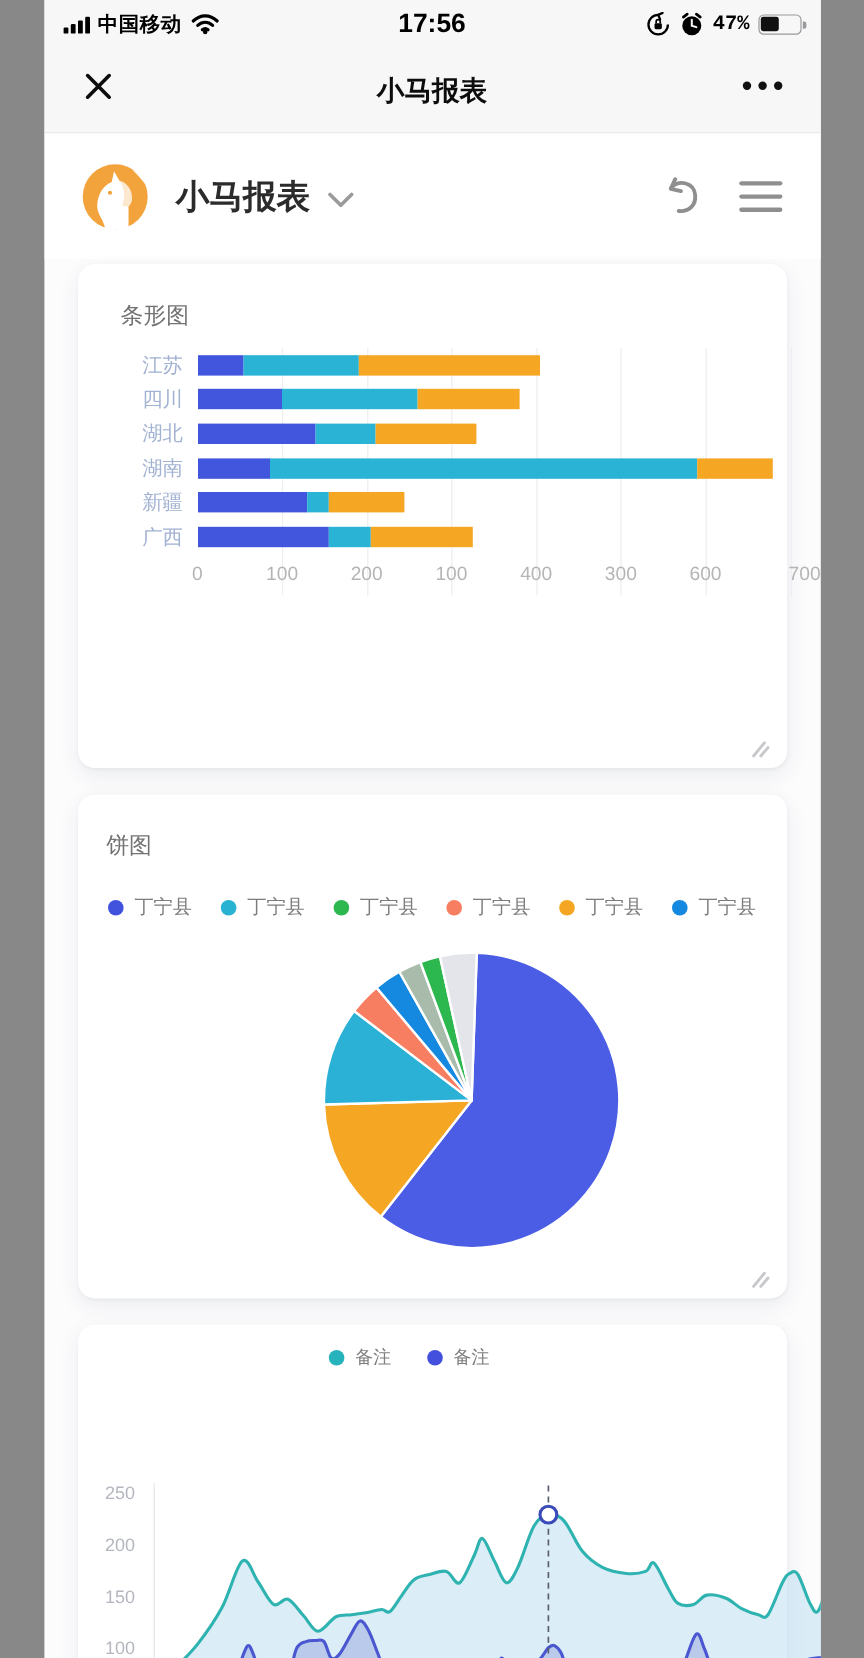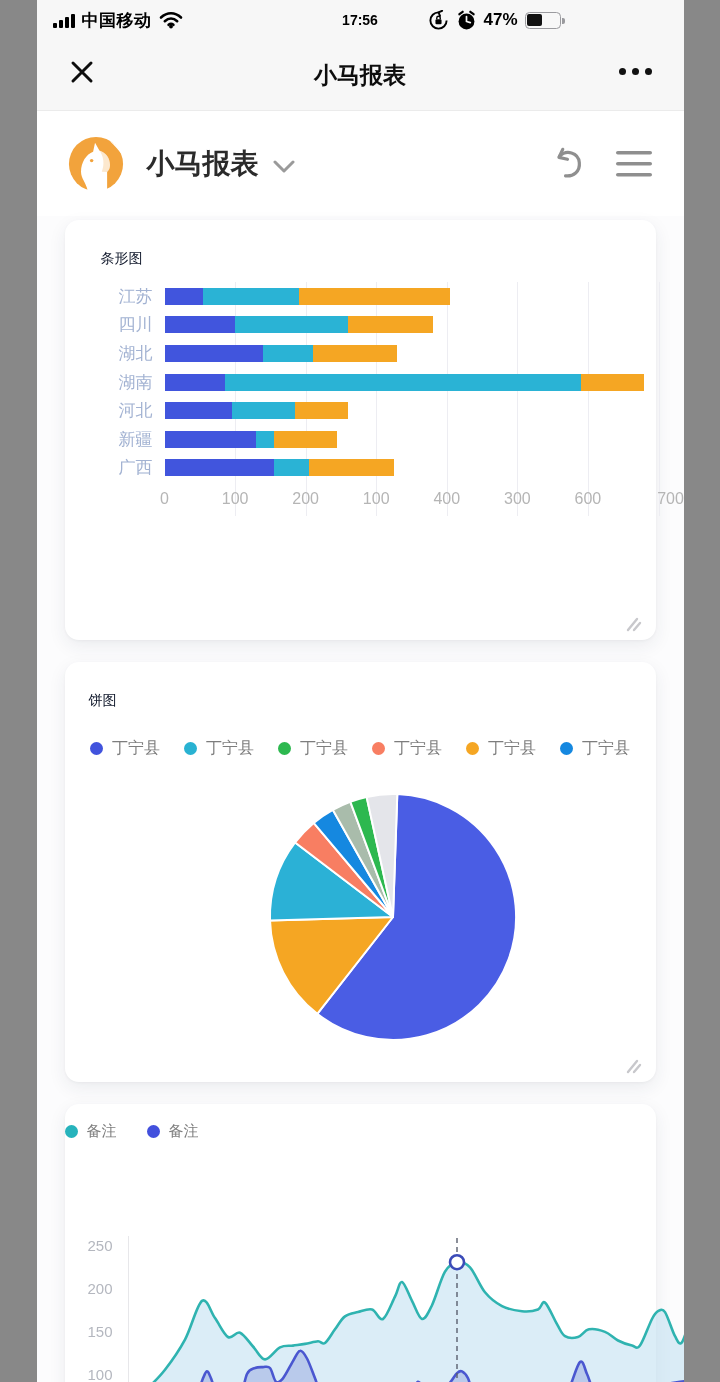--- a/index.html
+++ b/index.html
@@ -3,23 +3,23 @@
 <meta charset="utf-8">
 <style>
   html,body{margin:0;padding:0;}
   body{font-family:"Liberation Sans",sans-serif;background:#888;}
   .screen{width:647px;height:1382px;background:#fcfcfd;position:relative;overflow:hidden;margin:0 auto;}
 
   
   .status-bar{height:40px;background:#f7f7f7;display:flex;align-items:center;justify-content:space-between;padding:0 16px;color:#000;}
   .sb-left,.sb-right{display:flex;align-items:center;gap:7px;}
   .sb-left{width:240px;}
-  .sb-right{width:240px;justify-content:flex-start;}
+  .sb-right{width:240px;justify-content:flex-end;font-family:Liberation Mono, monospace;}
   .carrier{font-size:17px;font-weight:600;letter-spacing:.5px;}
-  .sb-time{font-size:14px;font-weight:700;}
+  .sb-time{font-size:22px;font-weight:700;}
   .pct{font-size:17px;font-weight:600;}
   .signal{display:flex;align-items:flex-end;gap:2px;height:15px;}
   .signal i{display:block;width:4px;background:#000;border-radius:1px;}
   .signal i:nth-child(1){height:5px}.signal i:nth-child(2){height:8px}
   .signal i:nth-child(3){height:11px}.signal i:nth-child(4){height:14px}
   .battery{position:relative;width:36px;height:17px;border:1.6px solid #9a9a9e;border-radius:4.5px;display:flex;align-items:center;padding:1.5px;box-sizing:border-box;}
   .battery .fill{height:100%;background:#111;border-radius:2px;}
   .battery:after{content:"";position:absolute;right:-5px;top:5px;width:3px;height:6px;background:#9a9a9e;border-radius:0 2px 2px 0;}
 
   
@@ -33,21 +33,21 @@
   .app-header{height:105px;background:#fff;display:flex;align-items:center;padding:0 30px;}
   .logo{width:58px;height:58px;flex:0 0 auto;}
   .app-title{font-size:28px;font-weight:600;color:#2b2b2b;margin-left:22px;}
   .chev{margin-left:14px;margin-top:6px;}
   .hd-spacer{flex:1;}
   .hd-icon{margin-left:28px;cursor:pointer;}
 
   
   .page{padding:4px 28px 0 28px;}
   .card{background:#fff;border-radius:14px;box-shadow:0 6px 18px rgba(40,50,80,.08),0 1px 3px rgba(0,0,0,.04);margin-bottom:22px;position:relative;}
-  .card-title{font-size:14px;color:#0f172a;padding:30px 0 0 0;}
+  .card-title{font-size:19px;color:#737373;padding:30px 0 0 0;}
   .resize-grip{position:absolute;right:12px;bottom:8px;}
 
   
   .legend-row{display:flex;align-items:center;gap:26px;}
   .legend-item{display:flex;align-items:center;gap:9px;cursor:pointer;}
   .legend-item .pill{width:12px;height:22px;border-radius:6px;}
   .legend-item .dot{width:13px;height:13px;border-radius:50%;}
   .legend-item .lbl{font-size:16px;color:#7d7d7d;}
 
   
@@ -66,21 +66,21 @@
 
   
   .card-pie{height:420px;}
   .card-pie .card-title{padding-left:24px;}
   .pie-legend{justify-content:center;padding-top:28px;gap:24px;}
   .pie-wrap{position:absolute;left:193px;top:120px;}
 
   
   .card-area{height:360px;border-radius:14px 14px 0 0;}
   .card-area .card-title{padding-left:24px;}
-  .area-legend{justify-content:flex-start;padding:18px 38px 0 0;gap:30px;font-family:Liberation Serif, serif;}
+  .area-legend{justify-content:center;padding:18px 38px 0 0;gap:30px;font-family:Liberation Serif, serif;}
   .area-legend .lbl{font-size:15px;}
   .y-axis{position:absolute;left:0;top:0;}
   .y-axis span{position:absolute;right:0;transform:translateY(-50%);font-size:15px;color:#b4b7bf;}
   .axis-line{position:absolute;width:1px;background:#e7e7ea;}
   .area-svg{position:absolute;}
 </style>
 </head>
 <body>
 
 <div class="screen">
@@ -195,28 +195,20 @@
                 <div class="bar-seg" style="left: 98.8px; width: 49.4px; background: rgb(42, 179, 213);"></div>
                 <div class="bar-seg" style="left: 148.2px; width: 84.7px; background: rgb(245, 166, 35);"></div>
               </div>
             </div>
             <div class="bar-row">
               <div class="cat">湖南</div>
               <div class="bar-track">
                 <div class="bar-seg" style="left: 0px; width: 60px; background: rgb(65, 85, 221);"></div>
                 <div class="bar-seg" style="left: 60px; width: 356.4px; background: rgb(42, 179, 213);"></div>
                 <div class="bar-seg" style="left: 416.4px; width: 63.5px; background: rgb(245, 166, 35);"></div>
-              </div>
-            </div>
-            <div class="bar-row">
-              <div class="cat">河北</div>
-              <div class="bar-track">
-                <div class="bar-seg" style="left: 0px; width: 67px; background: rgb(65, 85, 221);"></div>
-                <div class="bar-seg" style="left: 67px; width: 63.5px; background: rgb(42, 179, 213);"></div>
-                <div class="bar-seg" style="left: 130.6px; width: 52.9px; background: rgb(245, 166, 35);"></div>
               </div>
             </div>
             <div class="bar-row">
               <div class="cat">新疆</div>
               <div class="bar-track">
                 <div class="bar-seg" style="left: 0px; width: 91.7px; background: rgb(65, 85, 221);"></div>
                 <div class="bar-seg" style="left: 91.7px; width: 17.6px; background: rgb(42, 179, 213);"></div>
                 <div class="bar-seg" style="left: 109.4px; width: 63.5px; background: rgb(245, 166, 35);"></div>
               </div>
             </div>

